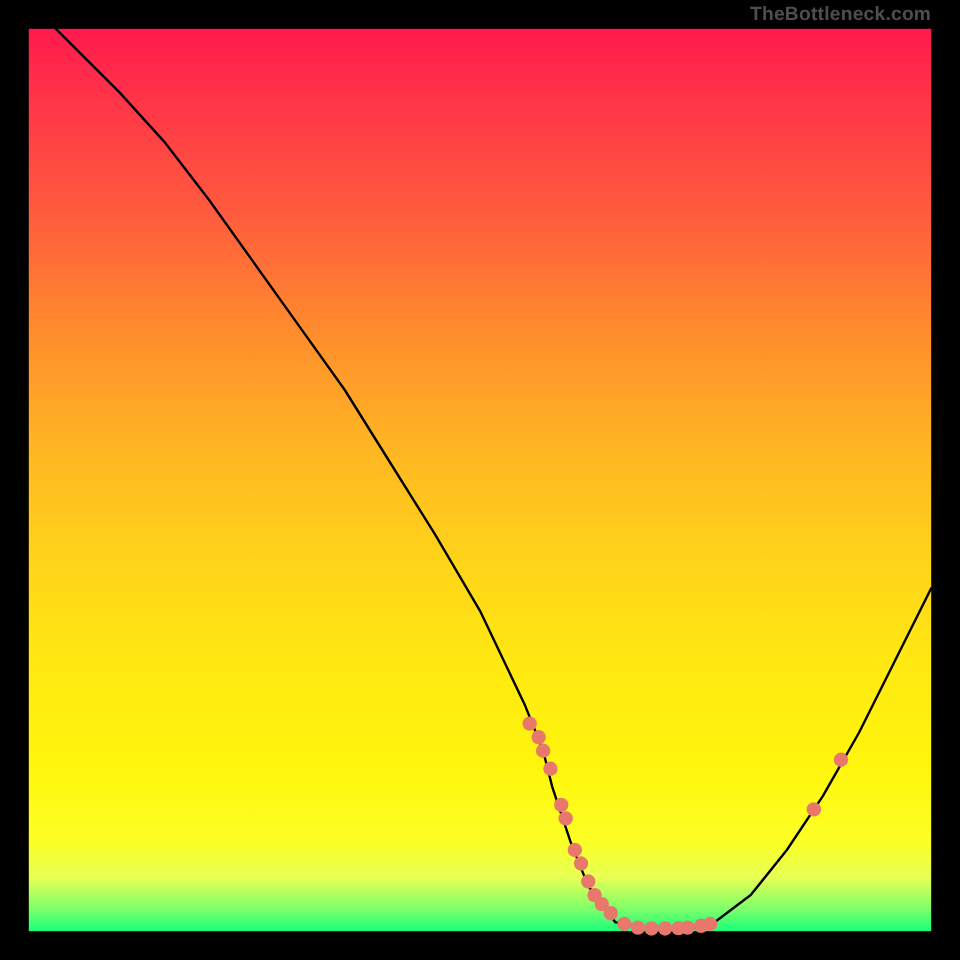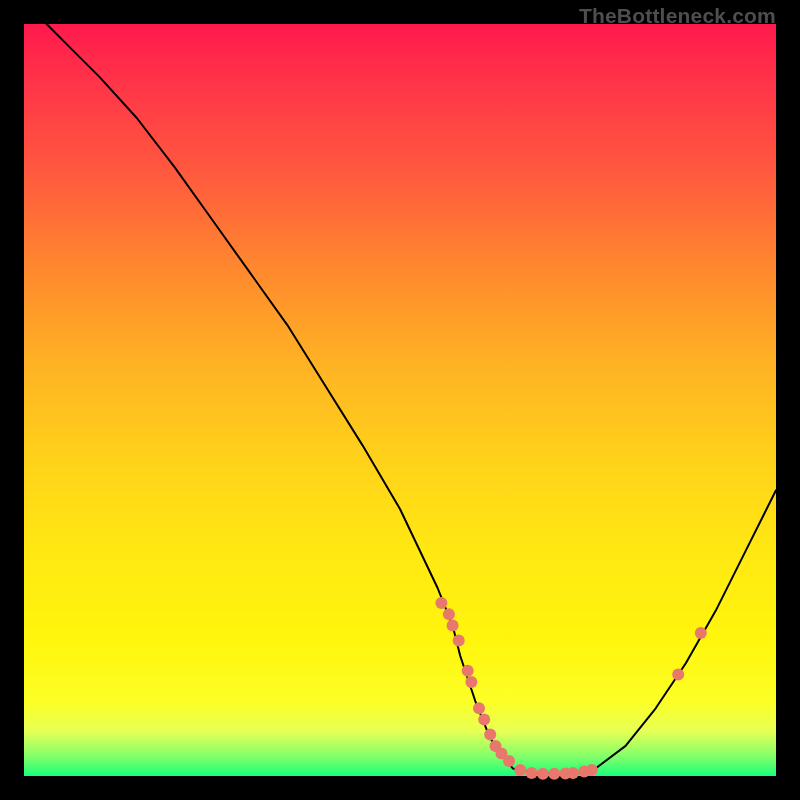--- a/index.html
+++ b/index.html
@@ -56,21 +56,21 @@
     stroke-linecap: round;
   }
   .dot {
     fill: #e8786b;
     stroke: none;
   }
   .watermark {
     position: absolute;
     right: 24px;
     top: 4px;
-    font-size: 21px;
+    font-size: 16px;
     font-weight: 700;
     color: #4e4e4e;
     letter-spacing: 0.2px;
   }
 </style>
 </head>
 <body>
 
 <div class="watermark">TheBottleneck.com</div>
 

